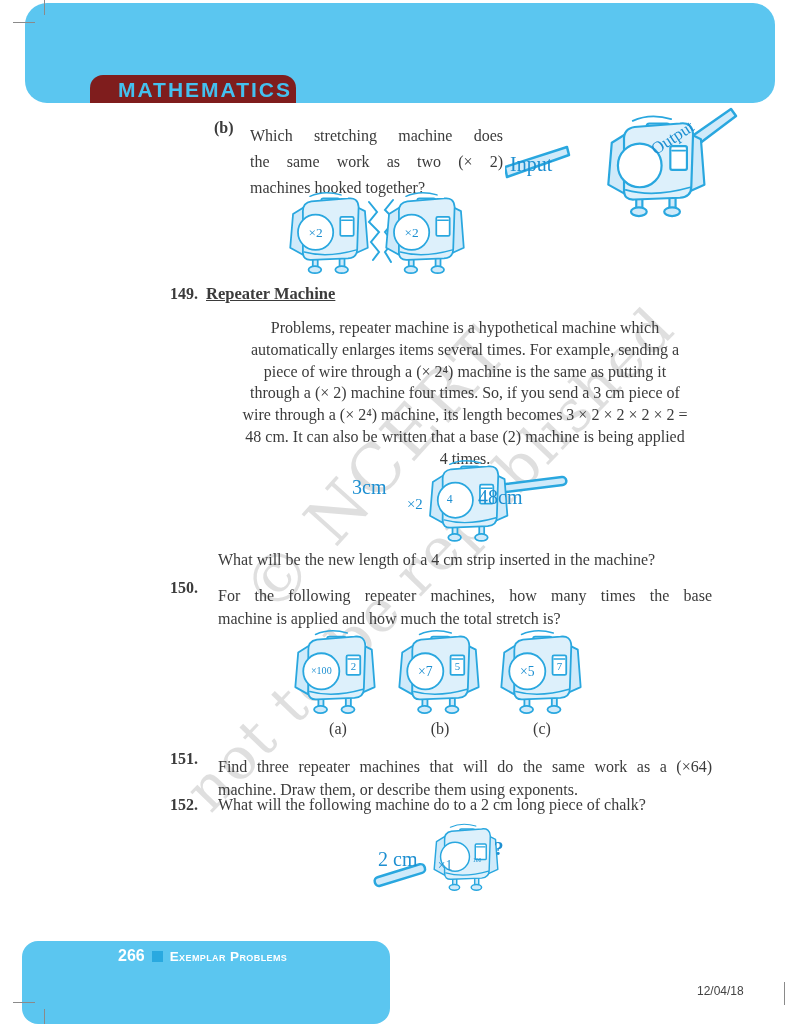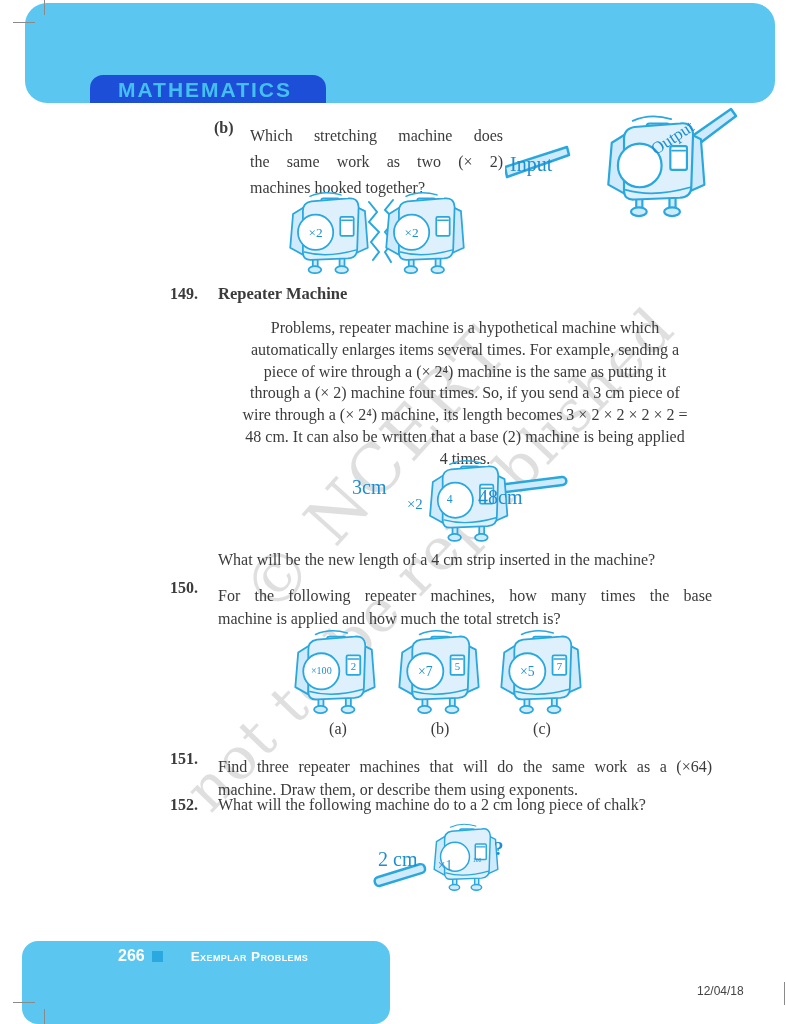--- a/index.html
+++ b/index.html
@@ -1,21 +1,21 @@
 <!DOCTYPE html>
 <html><head>
 <meta charset="utf-8">
 <style>
   html,body{margin:0;padding:0;background:#ffffff;}
   .page{position:relative;width:786px;height:1024px;background:#ffffff;overflow:hidden;
         font-family:"Liberation Serif","DejaVu Serif",serif;color:#3b3b3b;}
   
   .header-bar{position:absolute;left:25px;top:3px;width:750px;height:100px;
               background:#5bc6f0;border-radius:22px;z-index:2;}
-  .header-tab{position:absolute;left:65px;top:72px;width:236px;height:28px;background:#1d4ed8;
+  .header-tab{position:absolute;left:65px;top:72px;width:206px;height:28px;background:#7f1d1d;
               border-radius:13px 13px 0 0;}
   .header-title{display:block;padding-left:28px;line-height:30px;
                 font-family:"Liberation Sans","DejaVu Sans",sans-serif;font-weight:800;
                 font-size:21px;letter-spacing:2px;color:#44c0ee;}
   
   .mark{position:absolute;background:#8a8a8a;z-index:5;}
   
   .wm{position:absolute;z-index:1;color:rgba(110,110,110,0.22);
       font-family:"DejaVu Serif",serif;white-space:nowrap;text-align:center;pointer-events:none;}
   .wm1{left:200px;top:438px;width:340px;font-size:66px;transform:rotate(-48deg);letter-spacing:3px;}
@@ -46,21 +46,21 @@
   svg .mult.small{font-size:14px;}
   svg .exp{font-size:15px;text-anchor:middle;}
   svg .exp.tiny{font-size:8px;}
   
   .footer-bar{position:absolute;left:22px;top:941px;width:368px;height:83px;
               background:#5bc6f0;border-radius:16px;z-index:2;}
   .footer-row{display:flex;align-items:center;gap:7px;padding:6px 0 0 96px;
               font-family:"Liberation Sans","DejaVu Sans",sans-serif;color:#ffffff;}
   .footer-num{font-size:16px;font-weight:bold;}
   .footer-sq{width:11px;height:11px;background:#29a9e0;}
-  .footer-title{font-size:13.5px;font-weight:bold;font-variant:small-caps;letter-spacing:0.4px;margin-left:21px;}
+  .footer-title{font-size:13.5px;font-weight:bold;font-variant:small-caps;letter-spacing:0.4px;}
   .date{position:absolute;left:697px;top:984px;z-index:2;
         font-family:Liberation Sans, sans-serif;font-size:12px;color:#444;}
 </style>
 </head>
 <body>
 
 <svg width="0" height="0" style="position:absolute" aria-hidden="true">
   <defs>
     <symbol id="m" viewBox="0 0 130 122">
       <path class="panel" d="M14,34 L30,24 L28,92 L10,82 Z"></path>
@@ -128,21 +128,21 @@
       <path class="line" d="M8,4 L16,14 L8,24 L18,34 L10,44 L18,54 L12,62"></path>
       <path class="line" d="M32,2 L24,12 L34,22 L24,34 L32,44 L24,54 L30,64"></path>
     </svg>
     <svg width="92" height="86" viewBox="0 0 130 122" style="position:absolute;left:96px;top:0;">
       <use href="#m"></use>
       <text class="mult" x="46" y="66">×2</text>
     </svg>
   </div>
 
   <div class="txt qnum" style="left:170px;top:285px;">149.</div>
-  <div class="txt heading" style="left:218px;top:284px;">Repeater Machine</div>
+  <div class="txt heading" style="left:206px;top:284px;text-decoration:underline;">Repeater Machine</div>
 
   <div class="jcol h22" style="left:218px;top:309px;width:494px;">
     <div class="jline">Problems, repeater machine is a hypothetical machine which</div>
     <div class="jline">automatically enlarges items several times. For example, sending a</div>
     <div class="jline">piece of wire through a (× 2⁴) machine is the same as putting it</div>
     <div class="jline">through a (× 2) machine four times. So, if you send a 3 cm piece of</div>
     <div class="jline">wire through a (× 2⁴) machine, its length becomes 3 × 2 × 2 × 2 × 2 =</div>
     <div class="jline">48 cm. It can also be written that a base (2) machine is being applied</div>
     <div class="lline">4 times.</div>
   </div>

